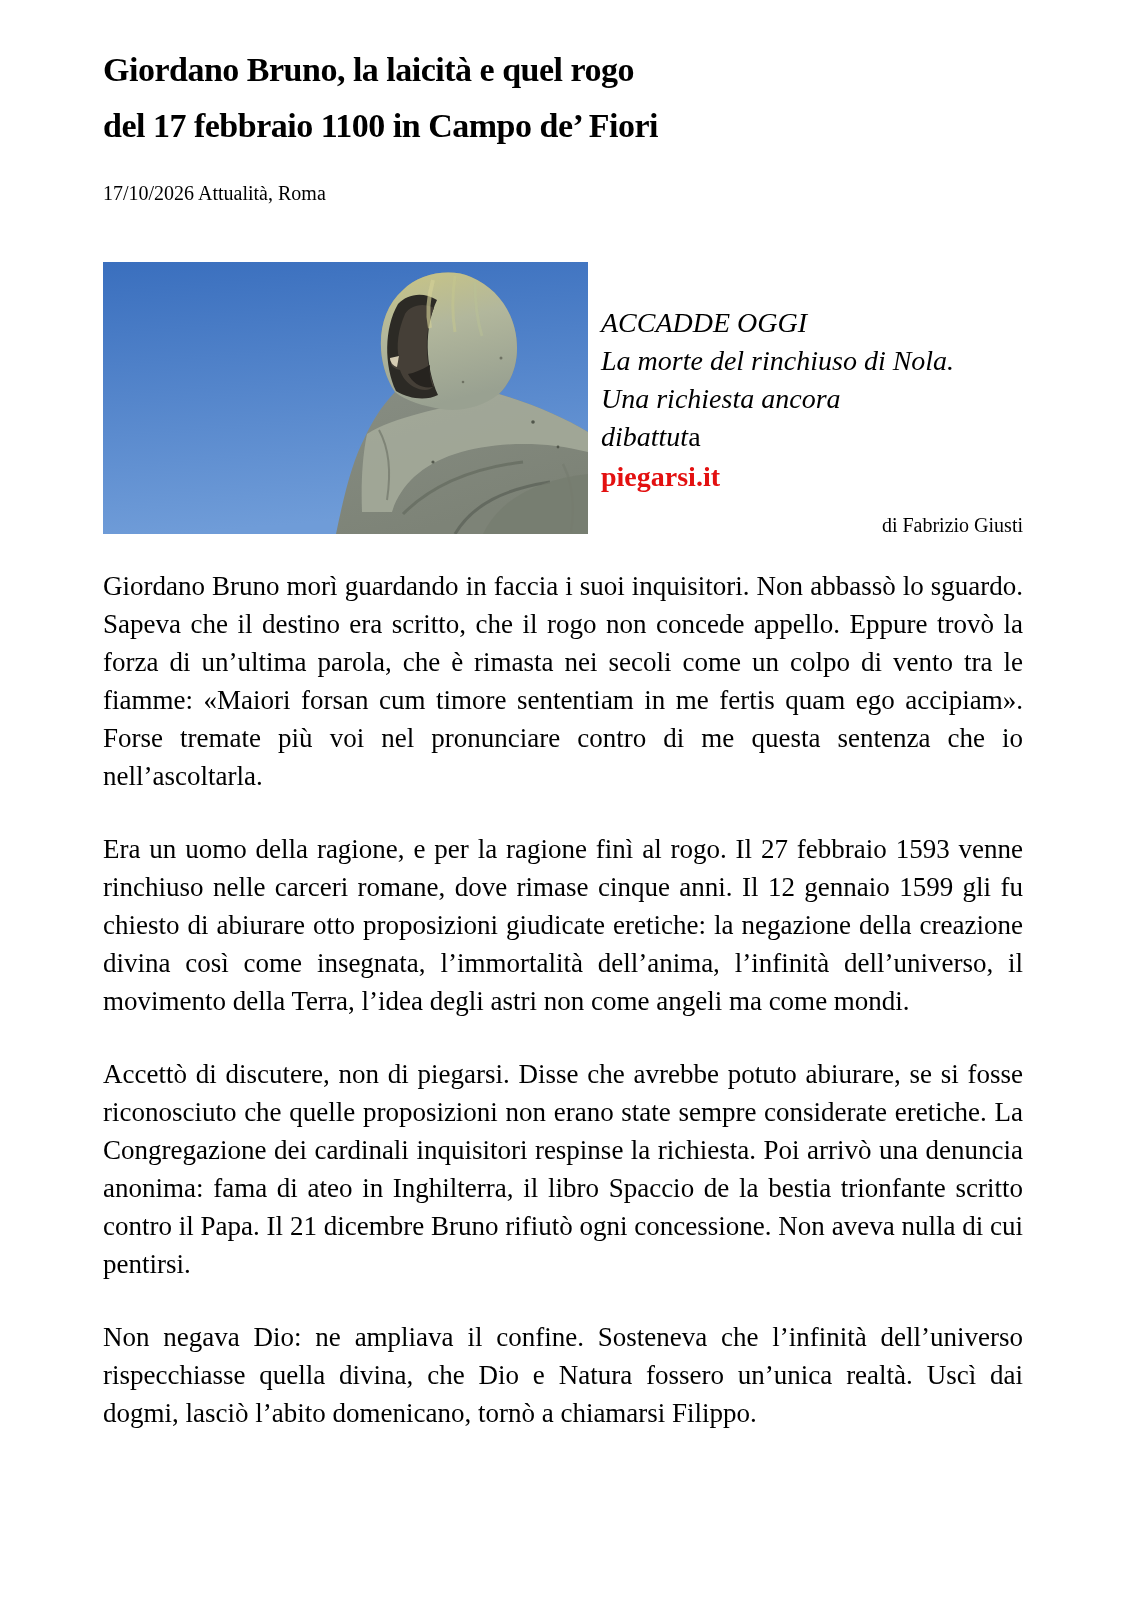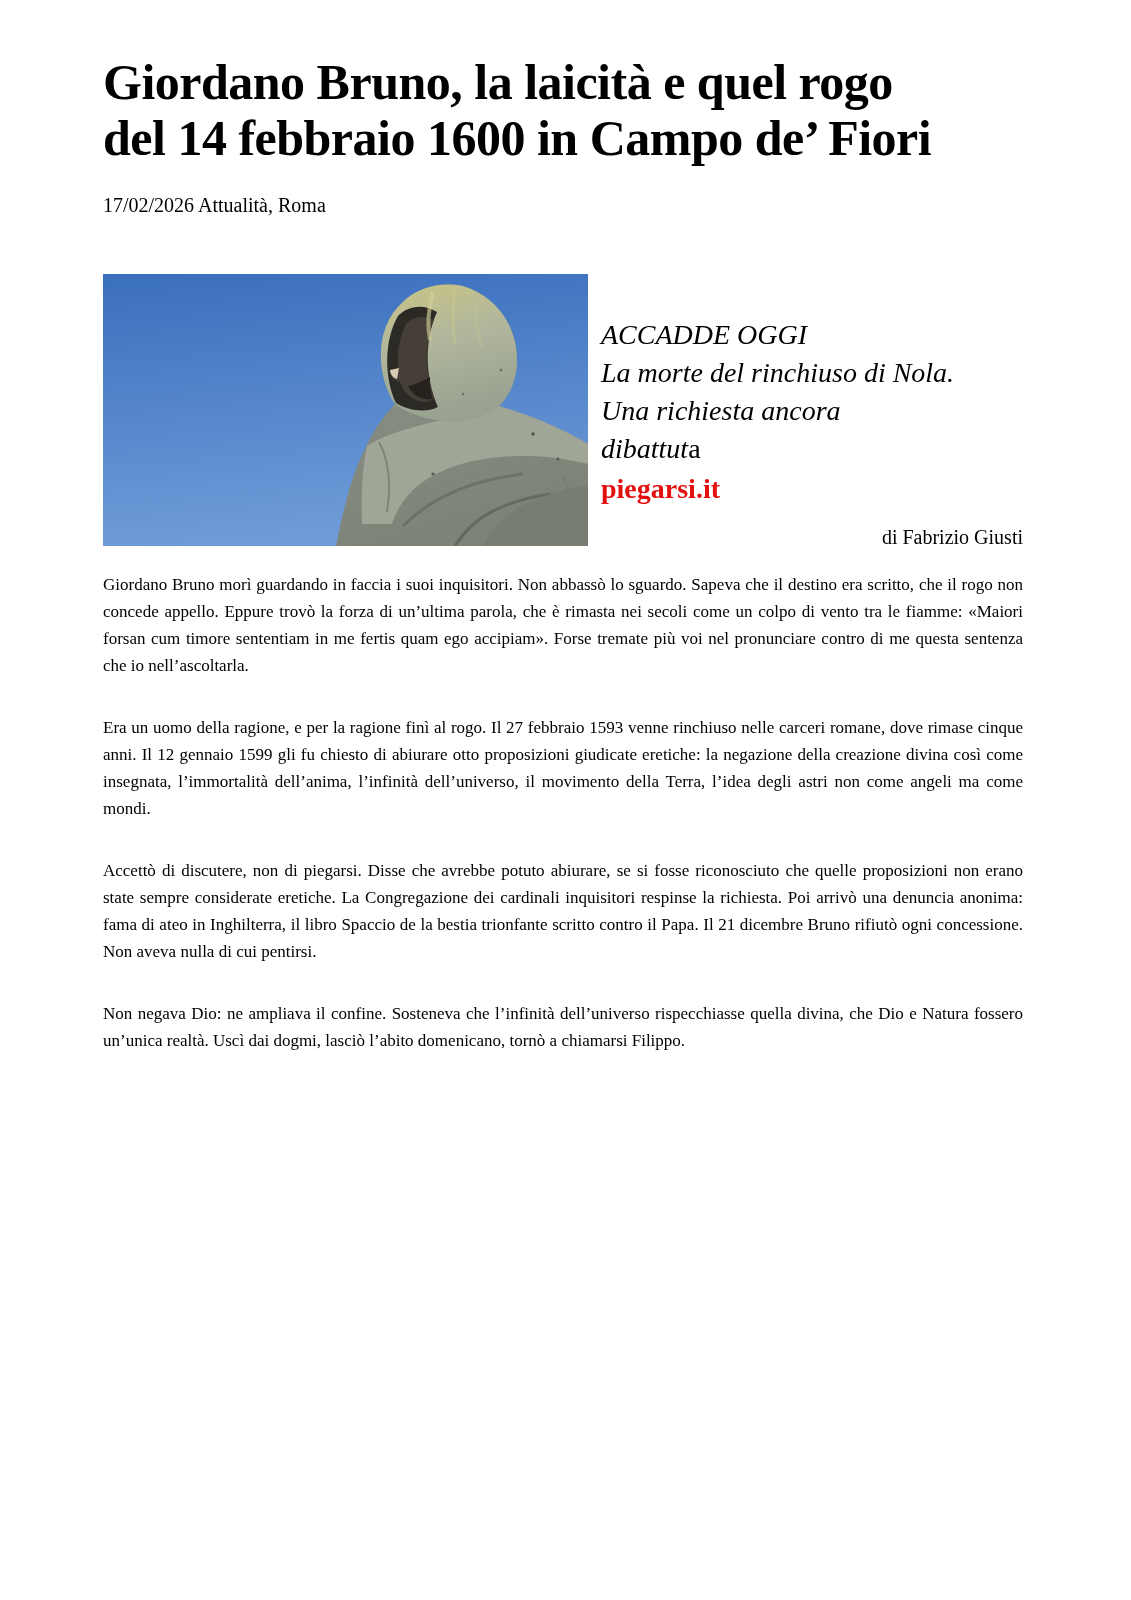--- a/index.html
+++ b/index.html
@@ -17,22 +17,22 @@
     width:1131px;height:1600px;
     font-family:"Liberation Serif","DejaVu Serif",serif;
     color:var(--text);
     overflow:hidden;
   }
   .content{
     width:920px;
     margin-left:103px;
   }
   h1.page-title{
-    margin-top:54px;
-    font-size:50px;
+    margin-top:42px;
+    font-size:34px;
     line-height:56px;
     font-weight:bold;
     letter-spacing:-0.5px;
   }
   h1.page-title span{display:block;}
   .meta{
     margin-top:26px;
     font-size:20px;
     line-height:27px;
   }
@@ -62,40 +62,40 @@
     text-decoration:none;
     display:inline-block;
   }
   .byline{
     font-size:20px;
     line-height:26px;
     text-align:right;
     margin-top:14px;
   }
   .article{
-    margin-top:25px;
-    font-size:17px;
-    line-height:27px;
+    margin-top:33px;
+    font-size:27px;
+    line-height:38px;
     text-align:justify;
   }
   .article p{margin-bottom:35px;}
   .article p:last-child{margin-bottom:0;}
   .book-title{}
 </style>
 </head>
 <body>
 
 <div class="content">
 
   <h1 class="page-title">
     <span>Giordano Bruno, la laicità e quel rogo</span>
-    <span>del 14 febbraio 1600 in Campo de’ Fiori</span>
+    <span>del 17 febbraio 1100 in Campo de’ Fiori</span>
   </h1>
 
-  <div class="meta">17/02/2026 Attualità, Roma</div>
+  <div class="meta">17/10/2026 Attualità, Roma</div>
 
   <div class="hero">
 
     <svg class="photo" viewBox="0 0 485 272" preserveAspectRatio="none" role="img">
       <defs>
         <linearGradient id="skyGrad" x1="0" y1="0" x2="0.15" y2="1">
           <stop offset="0" style="stop-color:var(--sky-top)"></stop>
           <stop offset="1" style="stop-color:var(--sky-bottom)"></stop>
         </linearGradient>
         <linearGradient id="hoodGrad" x1="0" y1="0" x2="0.25" y2="1">

